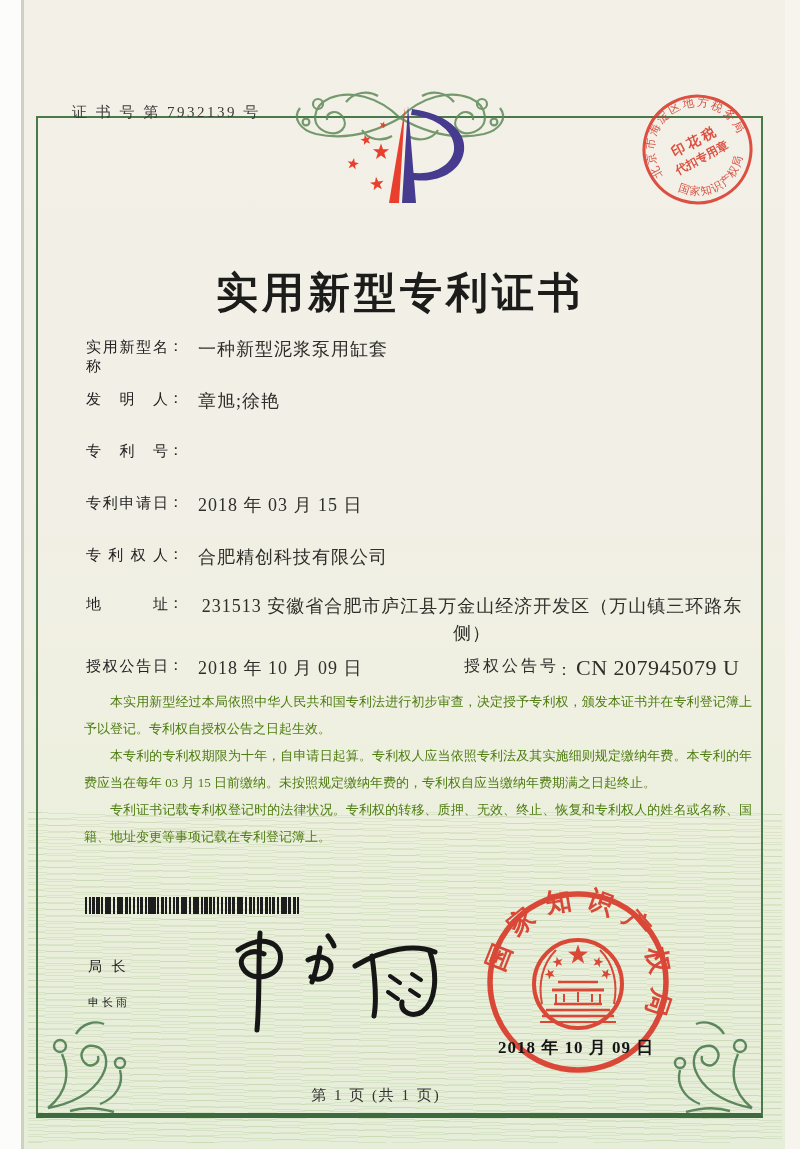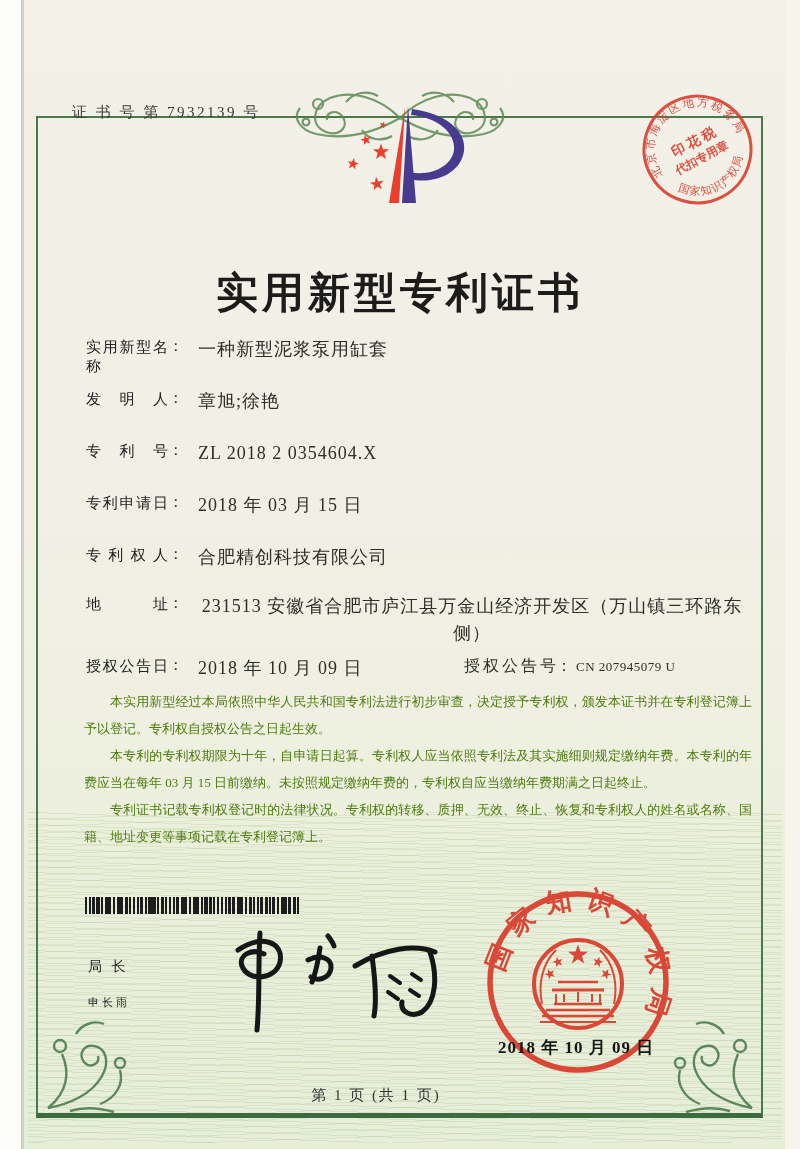--- a/index.html
+++ b/index.html
@@ -32,21 +32,21 @@
   .frow{left:86px;width:676px;height:30px;font-size:18px;color:#2e2e2a;}
   .flabel{display:inline-block;width:82px;font-size:15px;text-align:justify;text-align-last:justify;
     vertical-align:top;padding-top:2px;color:#222;}
   .fcolon{font-size:15.5px;vertical-align:top;padding-top:2px;}
   .fvalue{position:absolute;left:112px;top:0;letter-spacing:1px;line-height:27px;text-align:center;}
   .fvalue.wrap{display:inline-block;width:548px;}
   .grant-group{position:absolute;left:378px;top:0;}
   .glabel{display:inline-block;width:92px;font-size:16px;text-align:justify;text-align-last:justify;
     vertical-align:top;padding-top:1px;}
   .gcolon{font-size:16px;}
-  .gvalue{font-size:13px;letter-spacing:.5px;margin-left:4px;}
+  .gvalue{font-size:22px;letter-spacing:.5px;margin-left:4px;}
   
   .legal{left:84px;top:688px;width:668px;font-size:13px;line-height:27px;color:#4d7c0f;text-align:justify;}
   .legal p{text-indent:2em;}
   
   .barcode{left:85px;top:897px;width:216px;height:17px;
     background:
       repeating-linear-gradient(90deg,#1d1d1d 0 2px,rgba(0,0,0,0) 2px 4px),
       repeating-linear-gradient(90deg,#1d1d1d 0 1px,rgba(0,0,0,0) 1px 7px),
       repeating-linear-gradient(90deg,#1d1d1d 0 2px,rgba(0,0,0,0) 2px 11px);}
   
@@ -130,21 +130,20 @@
 <div class="abs frow" style="top:336px">
   <span class="flabel">实用新型名称</span><span class="fcolon">：</span>
   <span class="fvalue">一种新型泥浆泵用缸套</span>
 </div>
 <div class="abs frow" style="top:388px">
   <span class="flabel">发明人</span><span class="fcolon">：</span>
   <span class="fvalue">章旭;徐艳</span>
 </div>
 <div class="abs frow" style="top:440px">
   <span class="flabel">专利号</span><span class="fcolon">：</span>
-  <span class="fvalue">ZL 2018 2 0354604.X</span>
 </div>
 <div class="abs frow" style="top:492px">
   <span class="flabel">专利申请日</span><span class="fcolon">：</span>
   <span class="fvalue">2018 年 03 月 15 日</span>
 </div>
 <div class="abs frow" style="top:544px">
   <span class="flabel">专利权人</span><span class="fcolon">：</span>
   <span class="fvalue">合肥精创科技有限公司</span>
 </div>
 <div class="abs frow" style="top:593px;height:58px">

